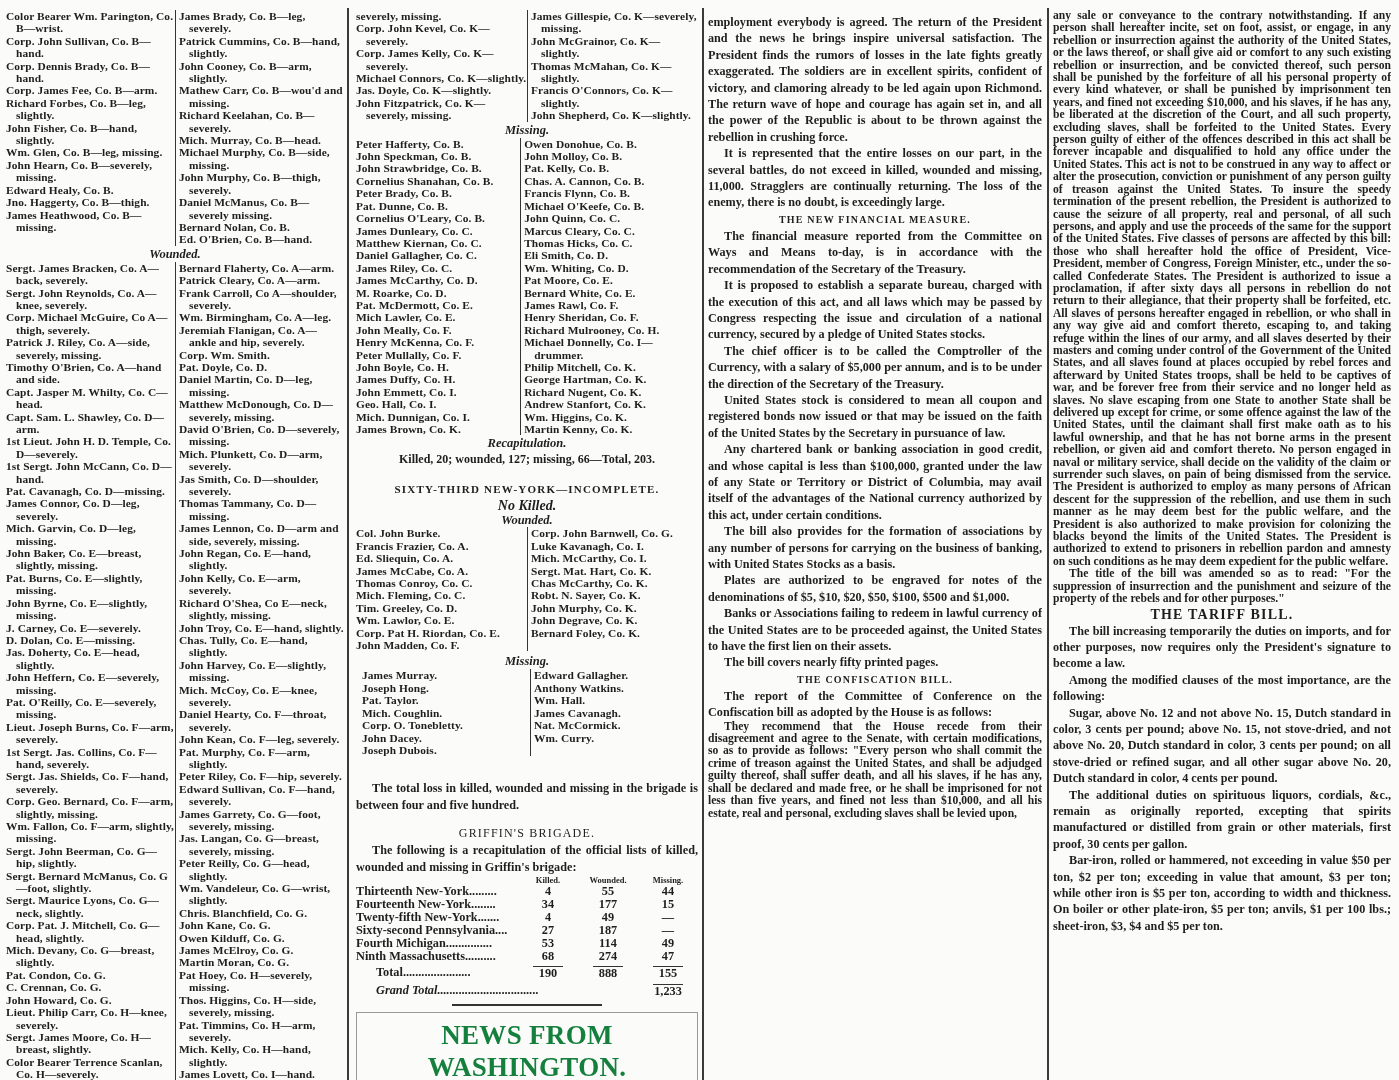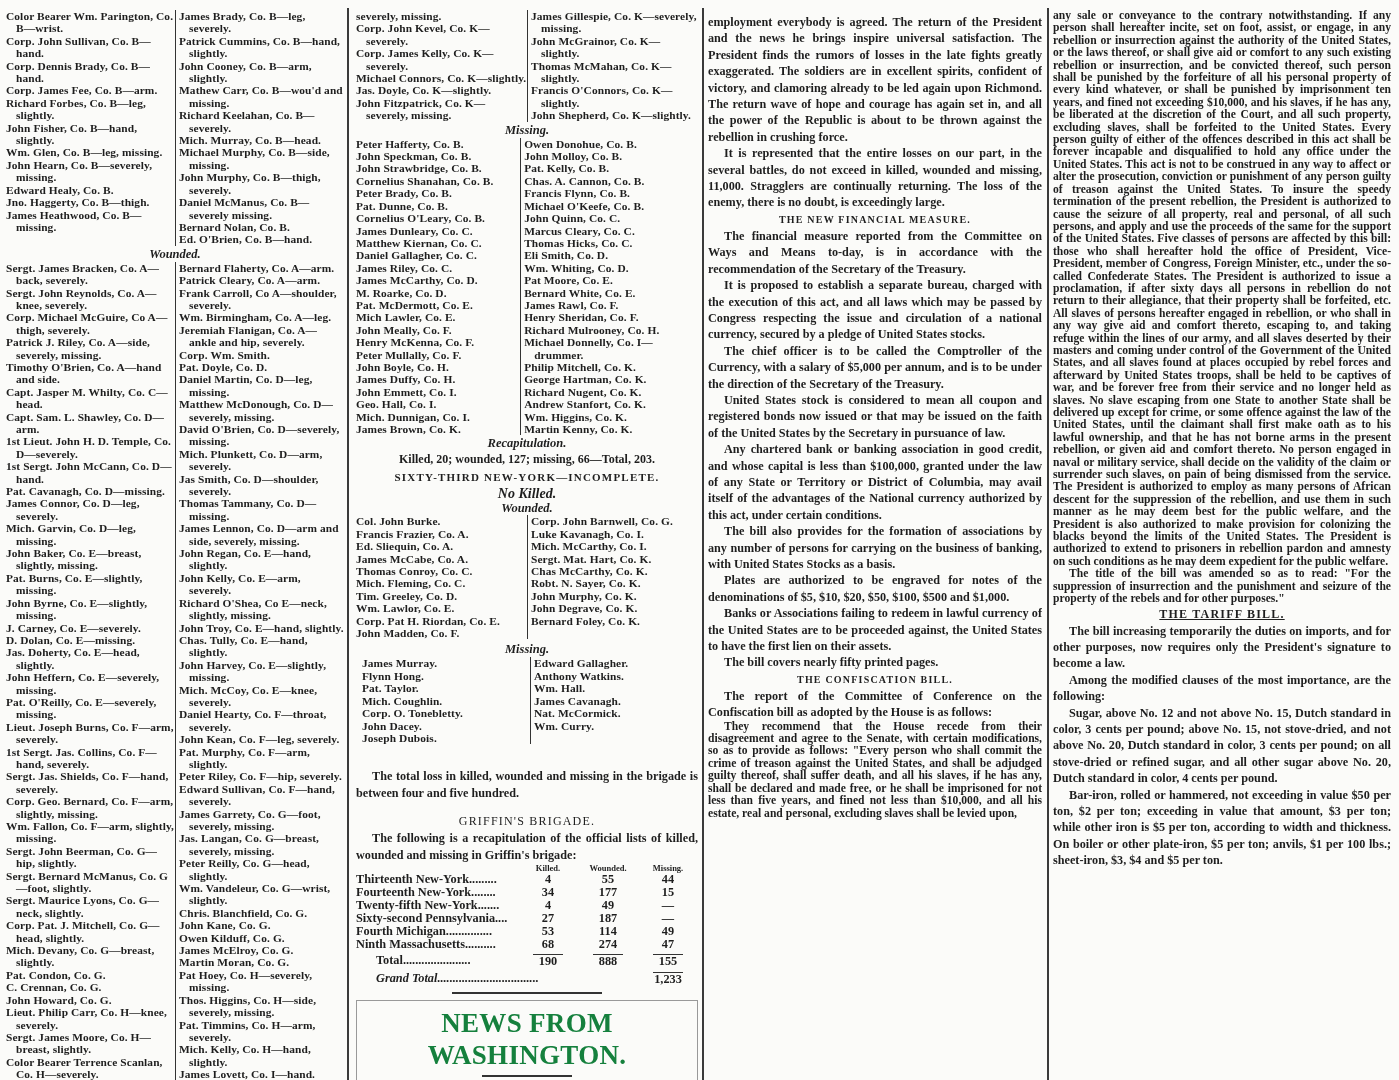--- a/index.html
+++ b/index.html
@@ -229,21 +229,21 @@
           <div class="entry">Philip Mitchell, Co. K.</div>
           <div class="entry">George Hartman, Co. K.</div>
           <div class="entry">Richard Nugent, Co. K.</div>
           <div class="entry">Andrew Stanfort, Co. K.</div>
           <div class="entry">Wm. Higgins, Co. K.</div>
           <div class="entry">Martin Kenny, Co. K.</div>
         </div>
     </div>
     <div class="subhead">Recapitulation.</div>
     <div class="recap-line">Killed, 20; wounded, 127; missing, 66—Total, 203.</div>
-    <div class="caps" style="margin-top:2px;">SIXTY-THIRD NEW-YORK—INCOMPLETE.</div>
+    <div class="caps" style="margin-top:14px;">SIXTY-THIRD NEW-YORK—INCOMPLETE.</div>
     <div class="subhead" style="font-size:14px;">No Killed.</div>
     <div class="subhead" style="line-height:13px;">Wounded.</div>
     <div class="list2">
       <div class="half">
           <div class="entry">Col. John Burke.</div>
           <div class="entry">Francis Frazier, Co. A.</div>
           <div class="entry">Ed. Sliequin, Co. A.</div>
           <div class="entry">James McCabe, Co. A.</div>
           <div class="entry">Thomas Conroy, Co. C.</div>
           <div class="entry">Mich. Fleming, Co. C.</div>
@@ -261,21 +261,21 @@
           <div class="entry">Robt. N. Sayer, Co. K.</div>
           <div class="entry">John Murphy, Co. K.</div>
           <div class="entry">John Degrave, Co. K.</div>
           <div class="entry">Bernard Foley, Co. K.</div>
         </div>
     </div>
     <div class="subhead" style="margin-top:2px;">Missing.</div>
     <div class="list2" style="padding-left:6px;">
       <div class="half">
           <div class="entry">James Murray.</div>
-          <div class="entry">Flynn Hong.</div>
+          <div class="entry">Joseph Hong.</div>
           <div class="entry">Pat. Taylor.</div>
           <div class="entry">Mich. Coughlin.</div>
           <div class="entry">Corp. O. Tonebletty.</div>
           <div class="entry">John Dacey.</div>
           <div class="entry">Joseph Dubois.</div>
         </div>
       <div class="half right">
           <div class="entry">Edward Gallagher.</div>
           <div class="entry">Anthony Watkins.</div>
           <div class="entry">Wm. Hall.</div>
@@ -374,20 +374,21 @@
     <p class="para">Banks or Associations failing to redeem in lawful currency of the United States are to be proceeded against, the United States to have the first lien on their assets.</p>
     <p class="para">The bill covers nearly fifty printed pages.</p>
     <div class="caps" style="font-size:10px;">THE CONFISCATION BILL.</div>
     <p class="para">The report of the Committee of Conference on the Confiscation bill as adopted by the House is as follows:</p>
     <p class="para dense">They recommend that the House recede from their disagreement and agree to the Senate, with certain modifications, so as to provide as follows: "Every person who shall commit the crime of treason against the United States, and shall be adjudged guilty thereof, shall suffer death, and all his slaves, if he has any, shall be declared and made free, or he shall be imprisoned for not less than five years, and fined not less than $10,000, and all his estate, real and personal, excluding slaves shall be levied upon,</p>
   </div>
 
   <div class="col" style="left:1053px; width:338px; top:2px;">
     <p class="para dense" style="text-indent:0;">any sale or conveyance to the contrary notwithstanding. If any person shall hereafter incite, set on foot, assist, or engage, in any rebellion or insurrection against the authority of the United States, or the laws thereof, or shall give aid or comfort to any such existing rebellion or insurrection, and be convicted thereof, such person shall be punished by the forfeiture of all his personal property of every kind whatever, or shall be punished by imprisonment ten years, and fined not exceeding $10,000, and his slaves, if he has any, be liberated at the discretion of the Court, and all such property, excluding slaves, shall be forfeited to the United States. Every person guilty of either of the offences described in this act shall be forever incapable and disqualified to hold any office under the United States. This act is not to be construed in any way to affect or alter the prosecution, conviction or punishment of any person guilty of treason against the United States. To insure the speedy termination of the present rebellion, the President is authorized to cause the seizure of all property, real and personal, of all such persons, and apply and use the proceeds of the same for the support of the United States. Five classes of persons are affected by this bill: those who shall hereafter hold the office of President, Vice-President, member of Congress, Foreign Minister, etc., under the so-called Confederate States. The President is authorized to issue a proclamation, if after sixty days all persons in rebellion do not return to their allegiance, that their property shall be forfeited, etc. All slaves of persons hereafter engaged in rebellion, or who shall in any way give aid and comfort thereto, escaping to, and taking refuge within the lines of our army, and all slaves deserted by their masters and coming under control of the Government of the United States, and all slaves found at places occupied by rebel forces and afterward by United States troops, shall be held to be captives of war, and be forever free from their service and no longer held as slaves. No slave escaping from one State to another State shall be delivered up except for crime, or some offence against the law of the United States, until the claimant shall first make oath as to his lawful ownership, and that he has not borne arms in the present rebellion, or given aid and comfort thereto. No person engaged in naval or military service, shall decide on the validity of the claim or surrender such slaves, on pain of being dismissed from the service. The President is authorized to employ as many persons of African descent for the suppression of the rebellion, and use them in such manner as he may deem best for the public welfare, and the President is also authorized to make provision for colonizing the blacks beyond the limits of the United States. The President is authorized to extend to prisoners in rebellion pardon and amnesty on such conditions as he may deem expedient for the public welfare.</p>
     <p class="para dense">The title of the bill was amended so as to read: "For the suppression of insurrection and the punishment and seizure of the property of the rebels and for other purposes."</p>
-    <div class="caps" style="font-size:12px;text-decoration:underline;">THE TARIFF BILL.</div>
+    <div class="caps" style="font-size:14px;">THE TARIFF BILL.</div>
     <p class="para">The bill increasing temporarily the duties on imports, and for other purposes, now requires only the President's signature to become a law.</p>
     <p class="para">Among the modified clauses of the most importance, are the following:</p>
     <p class="para">Sugar, above No. 12 and not above No. 15, Dutch standard in color, 3 cents per pound; above No. 15, not stove-dried, and not above No. 20, Dutch standard in color, 3 cents per pound; on all stove-dried or refined sugar, and all other sugar above No. 20, Dutch standard in color, 4 cents per pound.</p>
+    <p class="para">The additional duties on spirituous liquors, cordials, &amp;c., remain as originally reported, excepting that spirits manufactured or distilled from grain or other materials, first proof, 30 cents per gallon.</p>
     <p class="para">Bar-iron, rolled or hammered, not exceeding in value $50 per ton, $2 per ton; exceeding in value that amount, $3 per ton; while other iron is $5 per ton, according to width and thickness. On boiler or other plate-iron, $5 per ton; anvils, $1 per 100 lbs.; sheet-iron, $3, $4 and $5 per ton.</p>
   </div>
 
 </div>
 
 </body></html>

